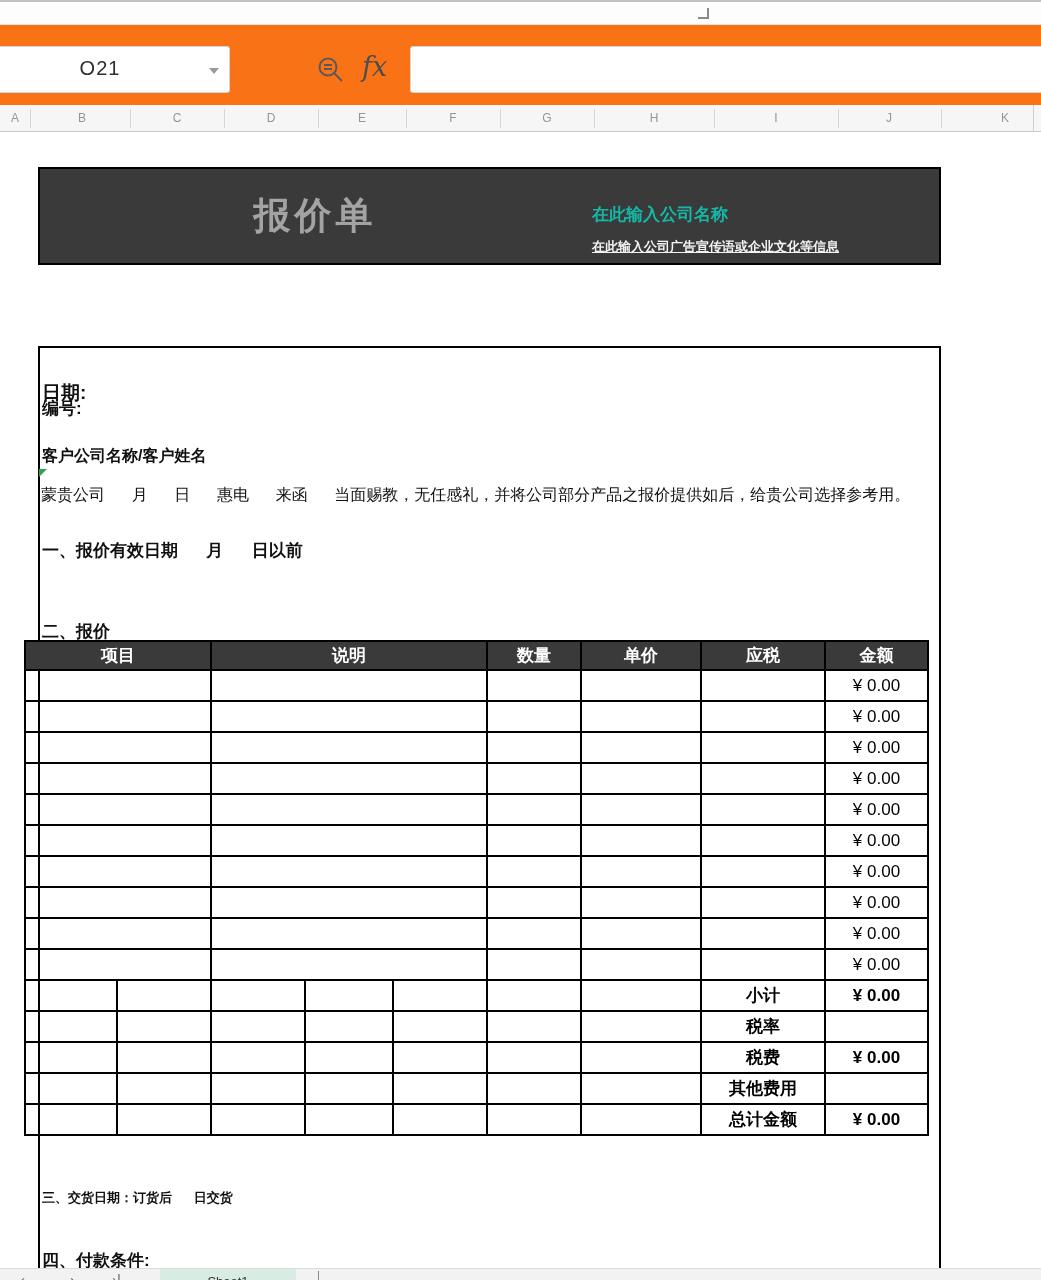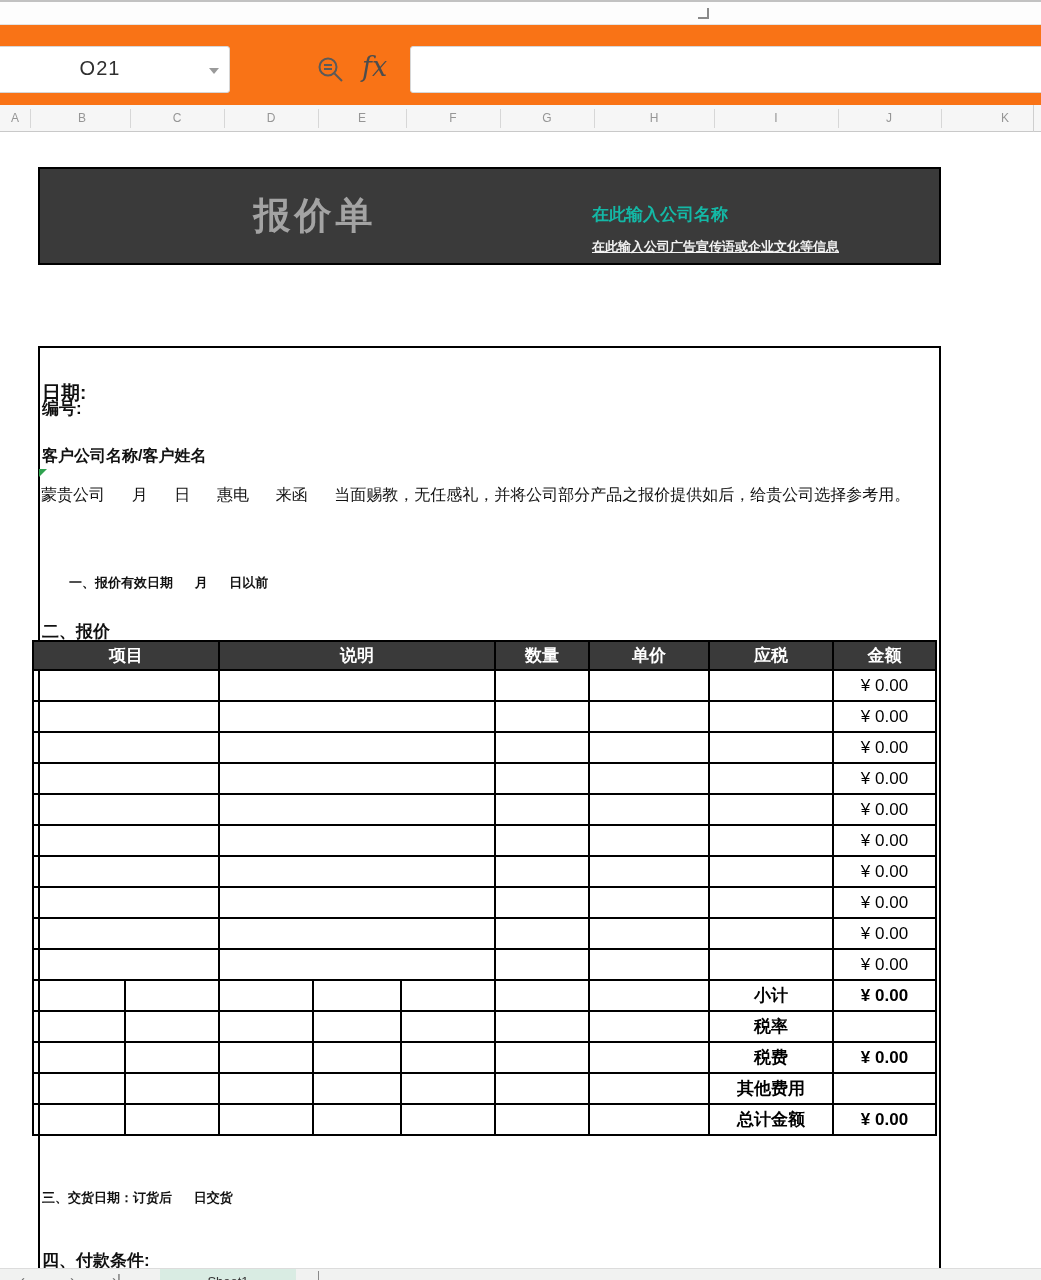--- a/index.html
+++ b/index.html
@@ -52,21 +52,21 @@
   .mainblk { position:absolute; left:38px; top:346px; width:903px; height:940px;
              background:#fff; border:2px solid #000; border-bottom:none; }
 
   .cellline { position:absolute; color:#111; white-space:pre-wrap; }
   .b { font-weight:bold; }
 
   .greentri { position:absolute; left:39px; top:469px; width:0; height:0;
               border-top:8px solid #2fa24f; border-right:8px solid transparent; }
 
   
-  table.qt { position:absolute; left:32px; top:640px; width:903px; border-collapse:collapse;
+  table.qt { position:absolute; left:24px; top:640px; width:903px; border-collapse:collapse;
              table-layout:fixed;padding-left:40px; }
   table.qt td, table.qt th { border:2px solid #000; padding:0; overflow:hidden; }
   table.qt tr { height:31px; }
   table.qt tr.hdr { height:29px; }
   table.qt th { background:#3a3a3a; color:#fff; font-size:17px; font-weight:bold; }
   td.amt { text-align:center; font-size:17px; color:#000; }
   td.slabel { text-align:center; font-size:17px; font-weight:bold; color:#000; }
   td.sval { text-align:center; font-size:17px; font-weight:bold; color:#000; }
 
   
@@ -140,21 +140,21 @@
   <div class="mainblk"></div>
 
   <div class="cellline b" style="left:42px; top:380px; font-size:19px;">日期:</div>
   <div class="cellline b" style="left:42px; top:397px; font-size:17px;">编号:</div>
   <div class="cellline" style="left:42px; top:446px; font-size:16px;font-weight:bold;">客户公司名称/客户姓名</div>
 
   <div class="greentri"></div>
 
   <div class="cellline" style="left:41px; top:480px; width:897px; font-size:16px; line-height:29px;">蒙贵公司      月      日      惠电      来函      当面赐教，无任感礼，并将公司部分产品之报价提供如后，给贵公司选择参考用。</div>
 
-  <div class="cellline b" style="left:42px; top:574px; font-size:13px;margin-left:27px;">一、报价有效日期      月      日以前</div>
+  <div class="cellline b" style="left:42px; top:539px; font-size:17px;">一、报价有效日期      月      日以前</div>
   <div class="cellline b" style="left:42px; top:609px; font-size:17px;margin-top:11px;">二、报价</div>
 
   <table class="qt">
     <colgroup>
       <col style="width:92px">
         <col style="width:94px">
         <col style="width:94px">
       <col style="width:88px">
         <col style="width:94px">
         <col style="width:94px">

